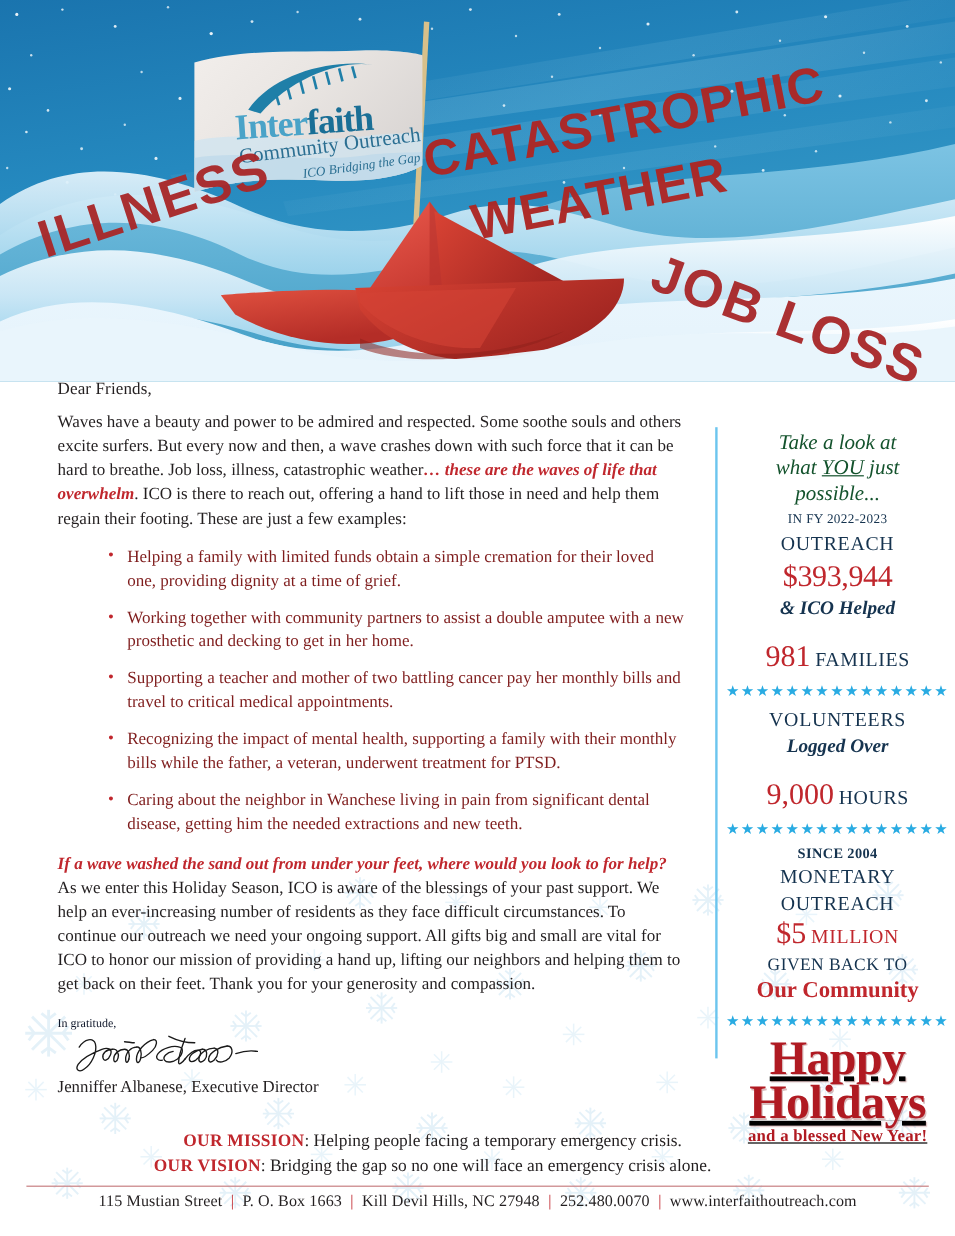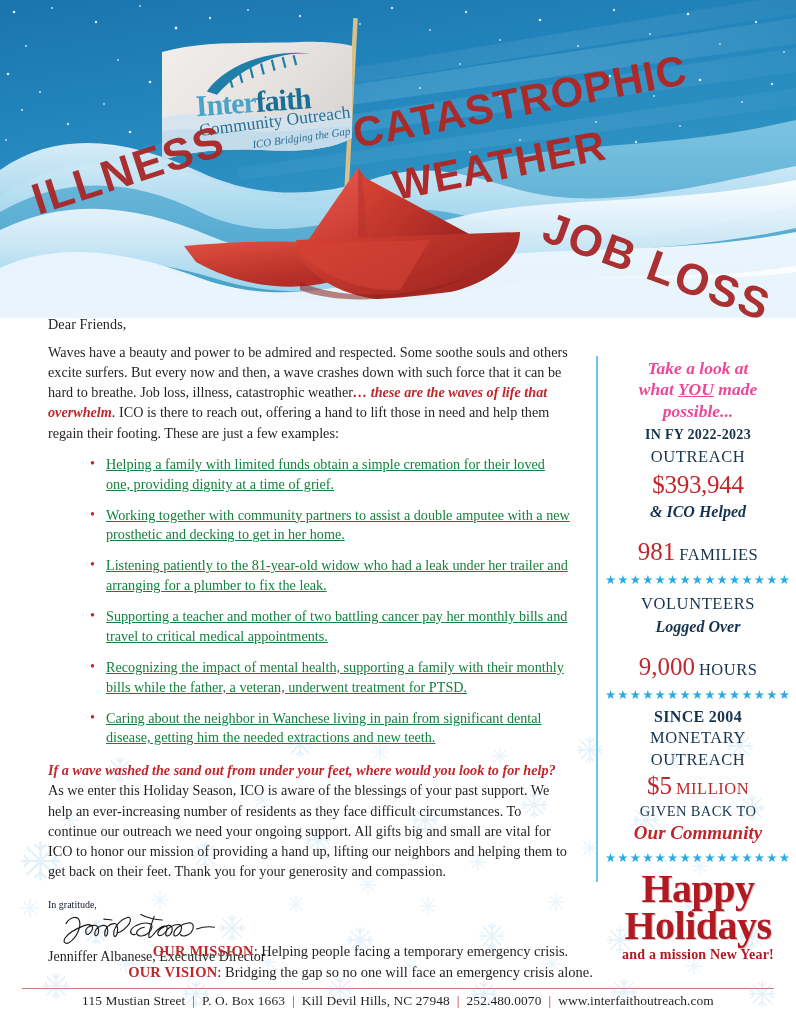--- a/index.html
+++ b/index.html
@@ -71,24 +71,23 @@
   }
   ul.examples {
     margin: 12px 0 10px 0;
     padding-left: 44px;
     list-style: none;
   }
   ul.examples li {
     position: relative;
     font-size: 14.2px;
     line-height: 1.4;
-    color: #15803d;
+    color: #7f1d1d;
     margin-bottom: 11px;
     padding-left: 14px;
-    text-decoration: underline;
   }
   ul.examples li::before {
     content: "\2022";
     position: absolute;
     left: -2px; top: -1px;
     color: #c0272d;
     font-size: 14px;
   }
   .closing-para { margin-top: 12px; }
   .ingratitude {
@@ -120,30 +119,30 @@
   .sidebar {
     position: absolute;
     left: 600px; top: 300px;
     width: 196px;
     text-align: center;
     z-index: 3;
   }
   .sb-head {
     font-family: "Liberation Serif", serif;
     font-style: italic;
-    font-weight: bold;
-    color: #ec4899;
+    font-weight: normal;
+    color: #14532d;
     font-size: 17.5px;
     line-height: 1.22;
     margin-top: 58px;
   }
   .sb-head u { text-decoration: underline; }
   .sb-fy {
-    font-size: 14px;
-    font-weight: bold;
+    font-size: 11px;
+    font-weight: normal;
     color: #15334f;
     letter-spacing: .3px;
     margin-top: 5px;
   }
   .sb-label {
     font-size: 16.5px;
     color: #15334f;
     letter-spacing: .6px;
     margin-top: 4px;
     font-variant: small-caps;
@@ -176,21 +175,21 @@
     letter-spacing: .5px;
   }
   .stars {
     color: #29abe2;
     font-size: 12.5px;
     letter-spacing: 1.2px;
     margin: 8px 0 7px 0;
     line-height: 1;
   }
   .sb-since {
-    font-size: 16px;
+    font-size: 12px;
     font-weight: bold;
     color: #15334f;
     letter-spacing: .3px;
     margin-top: 2px;
   }
   .sb-label2 {
     font-size: 16.5px;
     color: #15334f;
     letter-spacing: .6px;
     line-height: 1.18;
@@ -200,29 +199,29 @@
   .sb-money .num { font-size: 25px; color: #c0272d; }
   .sb-money .unit { font-size: 16.5px; color: #c0272d; letter-spacing: .5px; }
   .sb-given {
     font-size: 14.5px;
     color: #15334f;
     letter-spacing: .4px;
     margin-top: 3px;
   }
   .sb-community {
     font-size: 19px;
-    font-style: italic;
     font-weight: bold;
     color: #c0272d;
     margin-top: 2px;
   }
 
   
   .holidays {
     line-height: .92;
+    text-decoration: underline;
   }
   .holidays .l1, .holidays .l2 {
     color: #b01a22;
     font-family: "Liberation Serif", serif;
     font-weight: bold;
     letter-spacing: -0.5px;
     text-shadow: 1px 1px 0 rgba(120,10,15,.28);
   }
   .holidays .l1 { font-size: 40px; }
   .holidays .l2 { font-size: 40px; }
@@ -548,21 +547,20 @@
 
   <div class="content">
     <div class="letter">
       <div class="salutation">Dear Friends,</div>
 
       <p class="para"><span>Waves have a beauty and power to be admired and respected. Some soothe souls and others excite surfers. But every now and then, a wave crashes down with such force that it can be hard to breathe. Job loss, illness, catastrophic weather</span><span class="redital">… these are the waves of life that overwhelm</span><span>. ICO is there to reach out, offering a hand to lift those in need and help them regain their footing. These are just a few examples:</span></p>
 
       <ul class="examples">
         <li>Helping a family with limited funds obtain a simple cremation for their loved one, providing dignity at a time of grief.</li>
         <li>Working together with community partners to assist a double amputee with a new prosthetic and decking to get in her home.</li>
-        <li>Listening patiently to the 81-year-old widow who had a leak under her trailer and arranging for a plumber to fix the leak.</li>
         <li>Supporting a teacher and mother of two battling cancer pay her monthly bills and travel to critical medical appointments.</li>
         <li>Recognizing the impact of mental health, supporting a family with their monthly bills while the father, a veteran, underwent treatment for PTSD.</li>
         <li>Caring about the neighbor in Wanchese living in pain from significant dental disease, getting him the needed extractions and new teeth.</li>
       </ul>
 
       <p class="para closing-para"><span class="redital">If a wave washed the sand out from under your feet, where would you look to for help?</span><span> As we enter this Holiday Season, ICO is aware of the blessings of your past support. We help an ever-increasing number of residents as they face difficult circumstances. To continue our outreach we need your ongoing support. All gifts big and small are vital for ICO to honor our mission of providing a hand up, lifting our neighbors and helping them to get back on their feet. Thank you for your generosity and compassion.</span></p>
 
       <div class="ingratitude">In gratitude,</div>
 
       <svg class="signature" viewBox="0 0 230 40" xmlns="http://www.w3.org/2000/svg">
@@ -586,21 +584,21 @@
 
       <div class="signame">Jenniffer Albanese, Executive Director</div>
     </div>
   </div>
 
   <div class="vdivider"></div>
 
   <div class="sidebar">
     <div class="sb-head">
       <div>Take a look at</div>
-      <div><span>what </span><u>YOU</u><span> made</span></div>
+      <div><span>what </span><u>YOU</u><span> just</span></div>
       <div>possible...</div>
     </div>
 
     <div class="sb-fy">IN FY 2022-2023</div>
     <div class="sb-label">OUTREACH</div>
     <div class="sb-bignum">$393,944</div>
     <div class="sb-ital">&amp; ICO Helped</div>
     <div class="sb-mixed"><span class="num">981</span> <span class="unit">FAMILIES</span></div>
 
     <div class="stars">★★★★★★★★★★★★★★★</div>
@@ -616,21 +614,21 @@
     <div class="sb-label2">OUTREACH</div>
     <div class="sb-money"><span class="num">$5</span> <span class="unit">MILLION</span></div>
     <div class="sb-given">GIVEN BACK TO</div>
     <div class="sb-community">Our Community</div>
 
     <div class="stars">★★★★★★★★★★★★★★★</div>
 
     <div class="holidays">
       <div class="l1">Happy</div>
       <div class="l2">Holidays</div>
-      <div class="l3">and a mission New Year!</div>
+      <div class="l3">and a blessed New Year!</div>
     </div>
   </div>
 
   <div class="mission">
     <div><span class="tag">OUR MISSION</span><span>: Helping people facing a temporary emergency crisis.</span></div>
     <div><span class="tag">OUR VISION</span><span>: Bridging the gap so no one will face an emergency crisis alone.</span></div>
   </div>
 
   <div class="footrule"></div>
 

